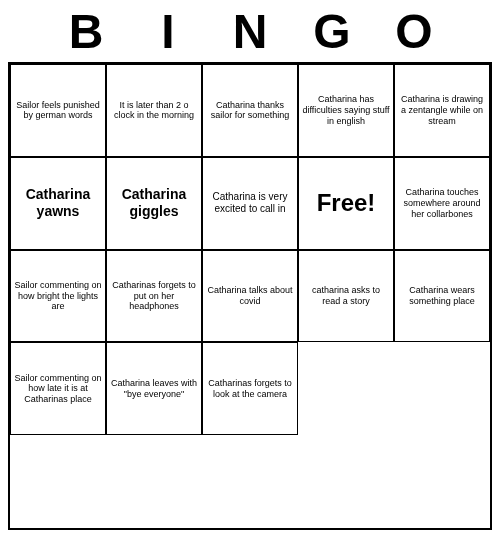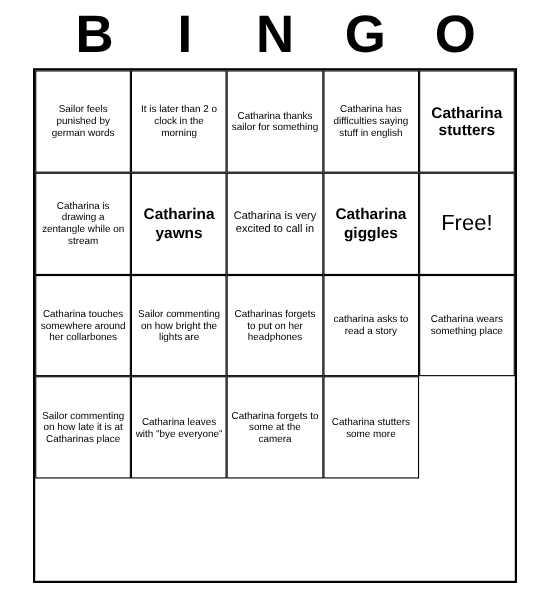--- a/index.html
+++ b/index.html
@@ -22,41 +22,41 @@
       font-size: 48px;
       font-weight: bold;
       width: 82px;
       text-align: center;
       line-height: 1;
     }
     .bingo-grid {
       display: grid;
       grid-template-columns: repeat(5, 1fr);
       grid-template-rows: repeat(5, 1fr);
-      width: 440px;
+      width: 484px;
       height: 468px;
       border: 2px solid #000;
     }
     .bingo-cell {
       border: 1px solid #000;
       display: flex;
       align-items: center;
       justify-content: center;
       text-align: center;
       padding: 3px;
       font-size: 10px;
       line-height: 1.2;
     }
     .bingo-cell.large-text {
       font-size: 14px;
       font-weight: bold;
     }
     .bingo-cell.free {
-      font-size: 20px;
-      font-weight: normal;
+      font-size: 24px;
+      font-weight: bold;
     }
     .bingo-cell.small-text {
       font-size: 9px;
     }
   </style>
 </head>
 <body>
 
 <div class="bingo-title">
   <span class="bingo-letter">B</span>
@@ -64,28 +64,27 @@
   <span class="bingo-letter">N</span>
   <span class="bingo-letter">G</span>
   <span class="bingo-letter">O</span>
 </div>
 
 <div class="bingo-grid">
 <div class="bingo-cell small-text">Sailor feels punished by german words</div>
     <div class="bingo-cell small-text">It is later than 2 o clock in the morning</div>
     <div class="bingo-cell small-text">Catharina thanks sailor for something</div>
     <div class="bingo-cell small-text">Catharina has difficulties saying stuff in english</div>
-    <div class="bingo-cell large-text">Catharina stutters</div>
     <div class="bingo-cell small-text">Catharina is drawing a zentangle while on stream</div>
     <div class="bingo-cell large-text">Catharina yawns</div>
+    <div class="bingo-cell large-text">Catharina giggles</div>
     <div class="bingo-cell">Catharina is very excited to call in</div>
-    <div class="bingo-cell large-text">Catharina giggles</div>
     <div class="bingo-cell free">Free!</div>
     <div class="bingo-cell small-text">Catharina touches somewhere around her collarbones</div>
     <div class="bingo-cell small-text">Sailor commenting on how bright the lights are</div>
     <div class="bingo-cell small-text">Catharinas forgets to put on her headphones</div>
+    <div class="bingo-cell small-text">Catharina talks about covid</div>
     <div class="bingo-cell small-text">catharina asks to read a story</div>
     <div class="bingo-cell small-text">Catharina wears something place</div>
     <div class="bingo-cell small-text">Sailor commenting on how late it is at Catharinas place</div>
     <div class="bingo-cell small-text">Catharina leaves with "bye everyone"</div>
-    <div class="bingo-cell small-text">Catharina forgets to some at the camera</div>
-    <div class="bingo-cell small-text">Catharina stutters some more</div>
+    <div class="bingo-cell small-text">Catharinas forgets to look at the camera</div>
   </div>
 
 </body></html>

